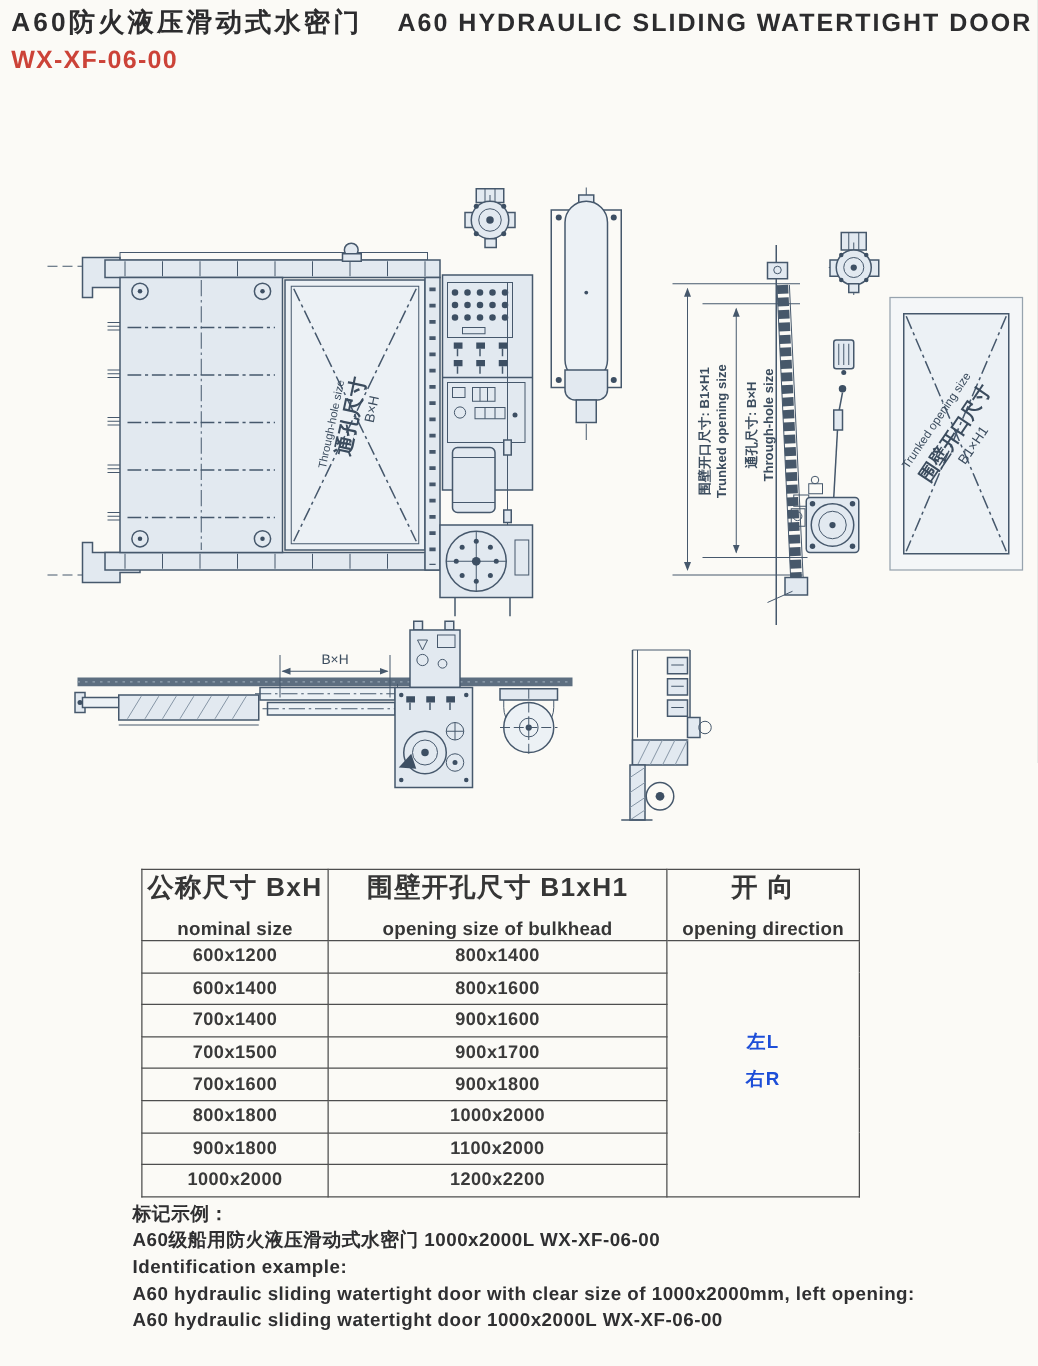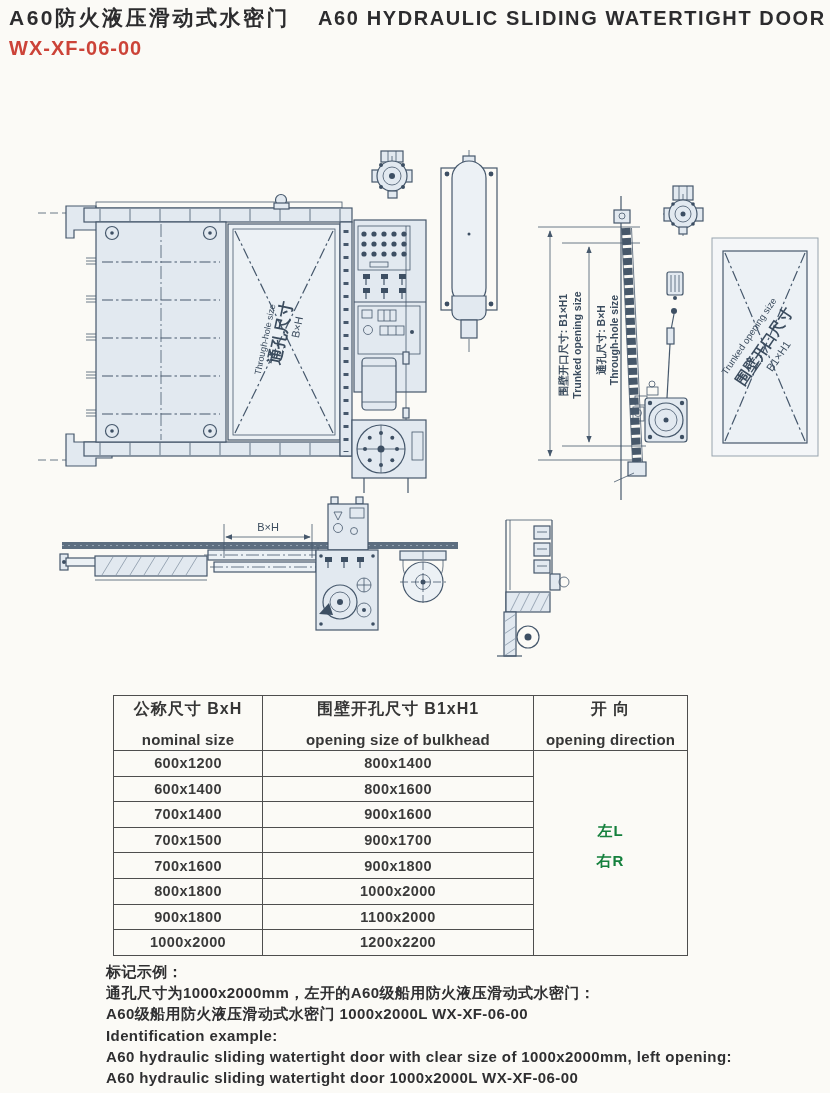--- a/index.html
+++ b/index.html
@@ -27,26 +27,26 @@
   .dk{fill:#5d6e80;stroke:none;}
   text{fill:#3b4c5e;font-family:"Liberation Sans",sans-serif;}
   text.cnb{font-weight:bold;}
   
   .spec-table{
     position:absolute;left:113px;top:695px;width:574px;border-collapse:collapse;
     table-layout:fixed;background:#fbfaf6;
   }
   .spec-table td,.spec-table th{border:1px solid #4e4e4e;text-align:center;vertical-align:middle;padding:0;}
   .spec-table thead th{height:54px;font-weight:bold;color:#363636;}
-  .h-cn{font-size:16px;letter-spacing:1px;display:block;}
+  .h-cn{font-size:21px;letter-spacing:1px;display:block;}
   .h-en{font-size:15px;letter-spacing:0.2px;display:block;font-weight:bold;margin-top:11px;}
   .spec-table tbody td{height:24.6px;font-size:14.5px;font-weight:bold;color:#3a3a3a;letter-spacing:0.4px;}
   .dir-cell{vertical-align:middle;}
   .dir-wrap{display:flex;flex-direction:column;align-items:center;gap:11px;transform:translateY(-6px);}
-  .dir-item{font-size:15px;font-weight:bold;color:#15803d;letter-spacing:1px;}
+  .dir-item{font-size:15px;font-weight:bold;color:#1d4ed8;letter-spacing:1px;}
   
   .notes{position:absolute;left:106px;top:961px;font-size:15px;font-weight:bold;color:#2f2f31;line-height:21.2px;letter-spacing:0.4px;white-space:nowrap;}
 </style>
 </head>
 <body>
 
 <div class="page">
 
   <div class="title-row">
     <span class="title-cn">A60防火液压滑动式水密门</span>
@@ -428,20 +428,19 @@
       </tr>
       <tr>
         <td>1000x2000</td>
         <td>1200x2200</td>
       </tr>
     </tbody>
   </table>
 
   <div class="notes">
     <div>标记示例：</div>
-    <div>通孔尺寸为1000x2000mm，左开的A60级船用防火液压滑动式水密门：</div>
     <div>A60级船用防火液压滑动式水密门  1000x2000L  WX-XF-06-00</div>
     <div>Identification example:</div>
     <div>A60 hydraulic sliding watertight door with clear size of 1000x2000mm, left opening:</div>
     <div>A60 hydraulic sliding watertight door 1000x2000L  WX-XF-06-00</div>
   </div>
 
 </div>
 
 </body></html>

